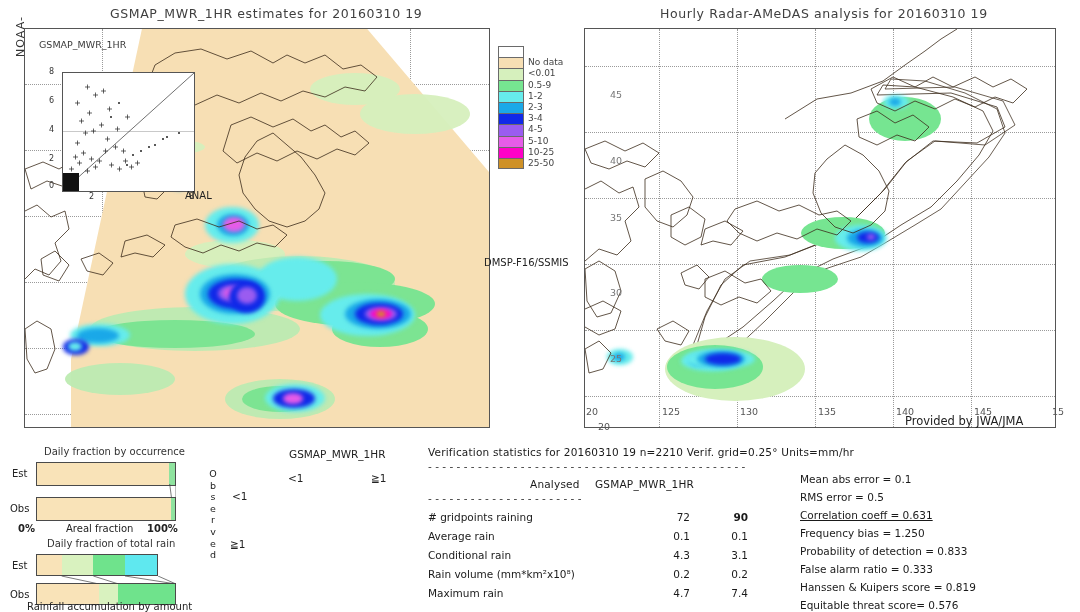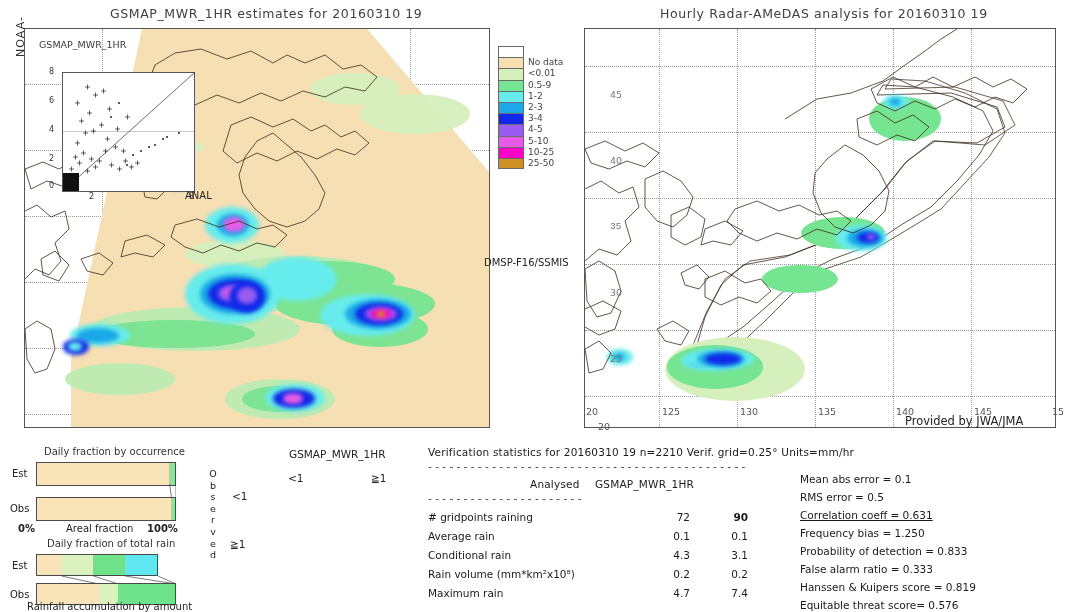--- a/index.html
+++ b/index.html
@@ -316,21 +316,21 @@
 
 <div class="abs tiny" style="left:586px;top:406px;color:#555;">20</div>
 <div class="abs tiny" style="left:662px;top:406px;color:#555;">125</div>
 <div class="abs tiny" style="left:740px;top:406px;color:#555;">130</div>
 <div class="abs tiny" style="left:818px;top:406px;color:#555;">135</div>
 <div class="abs tiny" style="left:896px;top:406px;color:#555;">140</div>
 <div class="abs tiny" style="left:974px;top:406px;color:#555;">145</div>
 <div class="abs tiny" style="left:1052px;top:406px;color:#555;">15</div>
 <div class="abs tiny" style="left:610px;top:89px;color:#777;">45</div>
 <div class="abs tiny" style="left:610px;top:155px;color:#777;">40</div>
-<div class="abs tiny" style="left:610px;top:221px;color:#777;font-family:Liberation Mono, monospace;">35</div>
+<div class="abs tiny" style="left:610px;top:212px;color:#777;">35</div>
 <div class="abs tiny" style="left:610px;top:287px;color:#777;">30</div>
 <div class="abs tiny" style="left:610px;top:353px;color:#777;">25</div>
 <div class="abs tiny" style="left:598px;top:421px;color:#555;">20</div>
 <div class="abs sm" style="left:905px;top:414px;font-size:11.5px;color:#222;">Provided by JWA/JMA</div>
 
 <div class="abs tiny" style="left:44px;top:446px;font-size:10px;">Daily fraction by occurrence</div>
 <div class="abs rowlab" style="left:12px;top:468px;">Est</div>
 <div class="bar" style="left:36px;top:462px;width:140px;">
   <span style="width:95.5%;background:#f9e3b8;"></span>
   <span style="width:4.5%;background:#8fe39f;"></span>

